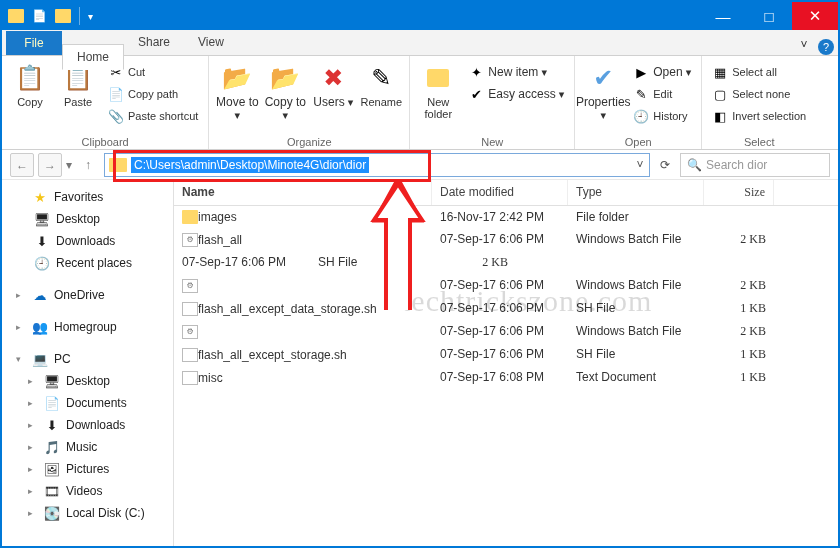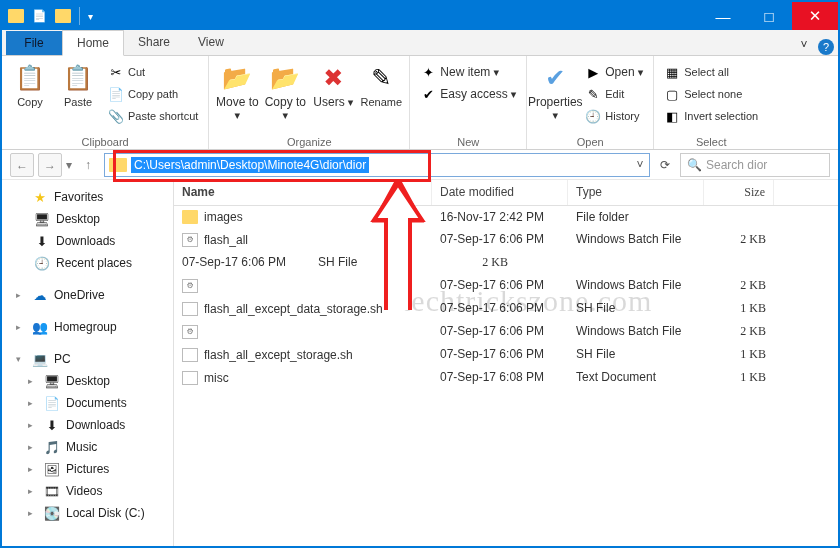--- a/index.html
+++ b/index.html
@@ -11,23 +11,23 @@
 .titlebar .qat { display:flex; align-items:center; gap:8px; padding-left:6px; }
 .titlebar .qat .folder-ico { width:16px; height:14px; background:#ffd869; border-radius:1px; }
 .titlebar .qat .sep { width:1px; height:18px; background:rgba(255,255,255,.4); }
 .titlebar .title { flex:1; color:#fff; font-size:13px;margin-top:48px; }
 .winbtns { display:flex; }
 .winbtn { width:46px; height:28px; display:flex; align-items:center; justify-content:center; color:#fff; font-size:15px; }
 .winbtn.close { background:#e81123; }
 
 
 .tabs { height:26px; display:flex; align-items:flex-end; background:#f3f3f3; border-bottom:1px solid #d0d0d0; position:relative; }
-.filetab { width:56px; height:24px; background:#1979ca; color:#0f172a; display:flex; align-items:center; justify-content:center; margin-left:4px; }
+.filetab { width:56px; height:24px; background:#1979ca; color:#fef9c3; display:flex; align-items:center; justify-content:center; margin-left:4px; }
 .tab { padding:0 14px; height:26px; display:flex; align-items:center; color:#444; }
-.tab.active { background:#fff; border:1px solid #d0d0d0; border-bottom:1px solid #fff; position:relative; top:1px; }
+.tab.active { background:#fff; border:1px solid #d0d0d0; border-bottom:1px solid #fff; position:relative; top:15px; }
 .tabs .tabspacer { flex:1; }
 .tabs .chev, .tabs .help { width:20px; height:20px; display:flex; align-items:center; justify-content:center; color:#333; margin-right:4px; }
 .tabs .help { background:#1979ca; color:#fff; border-radius:50%; width:16px; height:16px; font-size:11px; }
 
 
 .ribbon { height:94px; background:#fff; border-bottom:1px solid #d0d0d0; display:flex; }
 .rgroup { border-right:1px solid #e0e0e0; padding:2px 6px 0 6px; display:flex; flex-direction:column; }
 .rgroup .rbody { flex:1; display:flex; gap:4px; }
 .rgroup .rlabel { text-align:center; color:#666; font-size:11px; padding:1px 0; }
 .bigbtn { width:44px; display:flex; flex-direction:column; align-items:center; justify-content:flex-start; gap:2px; padding-top:4px; }
@@ -64,21 +64,21 @@
 .content { flex:1; display:flex; flex-direction:column; }
 .colhdr { display:flex; border-bottom:1px solid #e0e0e0; color:#444; }
 .colhdr > div { padding:5px 8px; border-right:1px solid #eee; }
 .c-name { width:258px;font-weight:bold; }
 .c-date { width:136px; }
 .c-type { width:136px; }
 .c-size { width:70px; text-align:right;font-family:Liberation Serif, serif; }
 .rows { flex:1; }
 .row { display:flex; padding:3px 0; color:#333; }
 .row > div { padding:1px 8px; }
-.row .nm { width:258px; display:flex; align-items:center; gap:6px; }
+.row .nm { width:258px; display:flex; align-items:center; }
 .row .fico { width:16px; height:14px; display:inline-block; }
 .ico-folder { background:#ffd869; border-radius:1px; }
 .ico-file { width:14px; height:16px; border:1px solid #bbb; background:#fff; }
 
 
 .wm { position:absolute; left:400px; top:282px; font-size:30px; color:rgba(0,0,0,.15); font-family:Georgia,serif; letter-spacing:1px; pointer-events:none; z-index:5; }
 
 svg { display:block; }
 </style>
 </head>
@@ -158,20 +158,26 @@
         <div class="bigbtn">
             <span class="ico">✎</span>
             <span class="lbl">Rename</span>
           </div>
       </div>
       <div class="rlabel">Organize</div>
     </div>
 
     <div class="rgroup">
       <div class="rbody">
+        <div class="bigbtn">
+            <span class="ico">
+              <span class="folder-small"></span>
+            </span>
+            <span class="lbl">New folder</span>
+          </div>
         <div class="smcol">
           <div class="smbtn">
               <span class="sico">✦</span>
               <span class="slbl"><span>New item</span> ▾</span>
             </div>
           <div class="smbtn">
               <span class="sico">✔</span>
               <span class="slbl"><span>Easy access</span> ▾</span>
             </div>
         </div>

